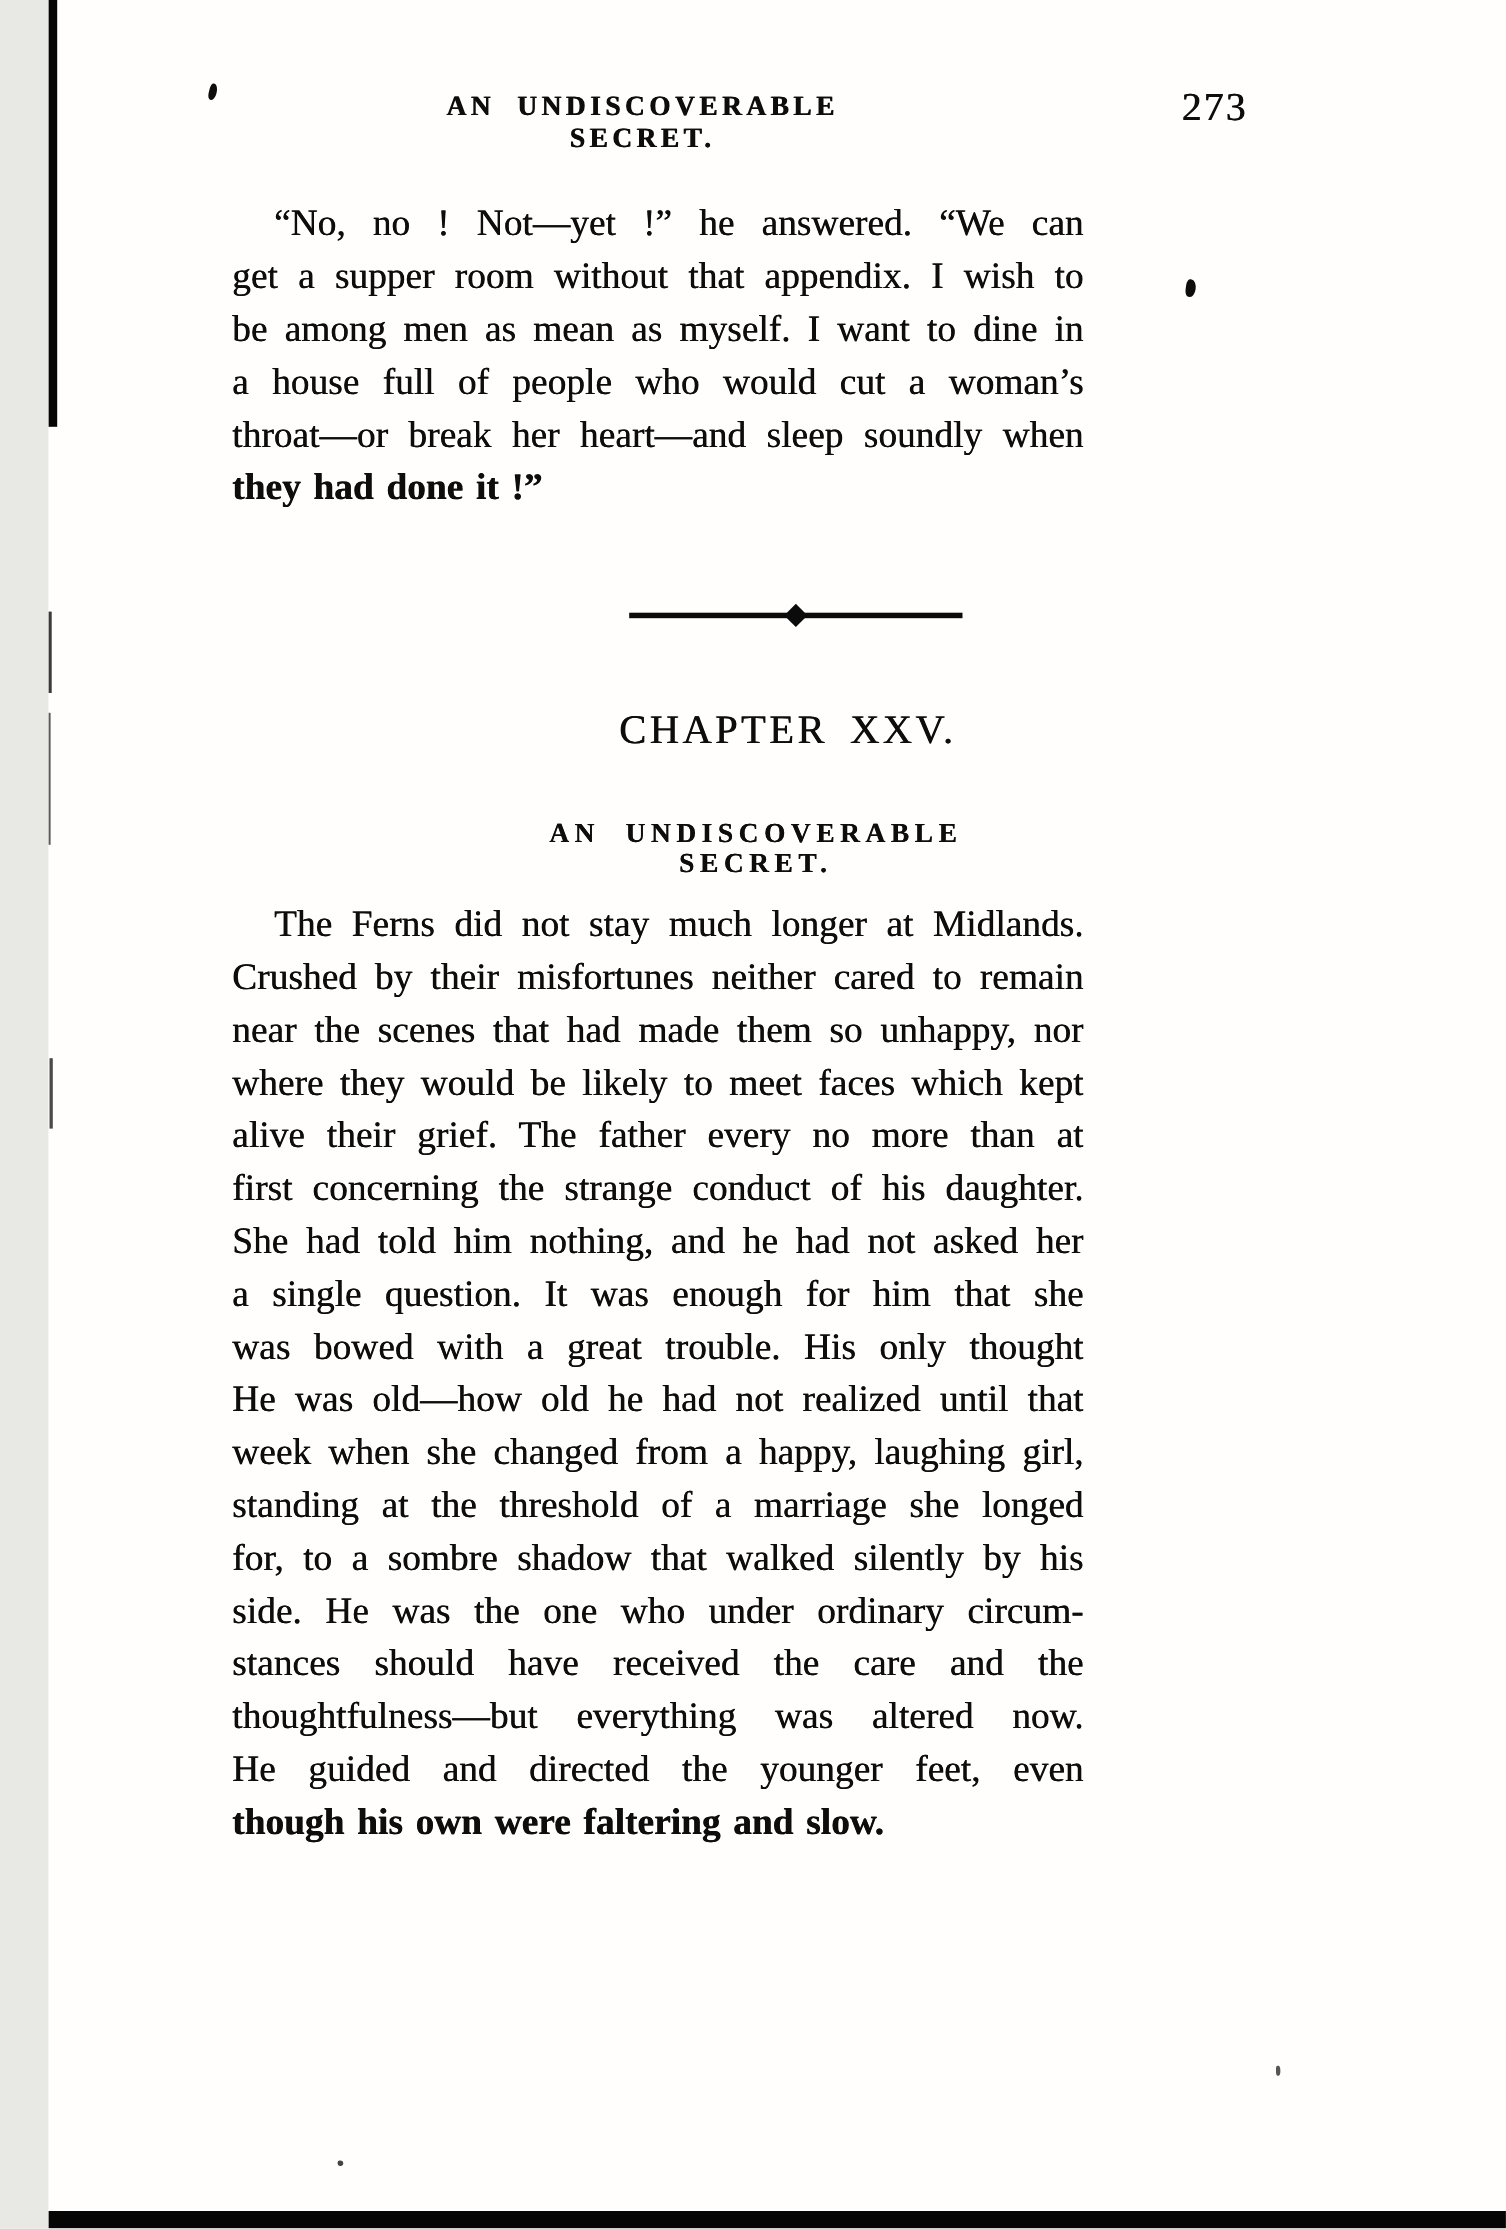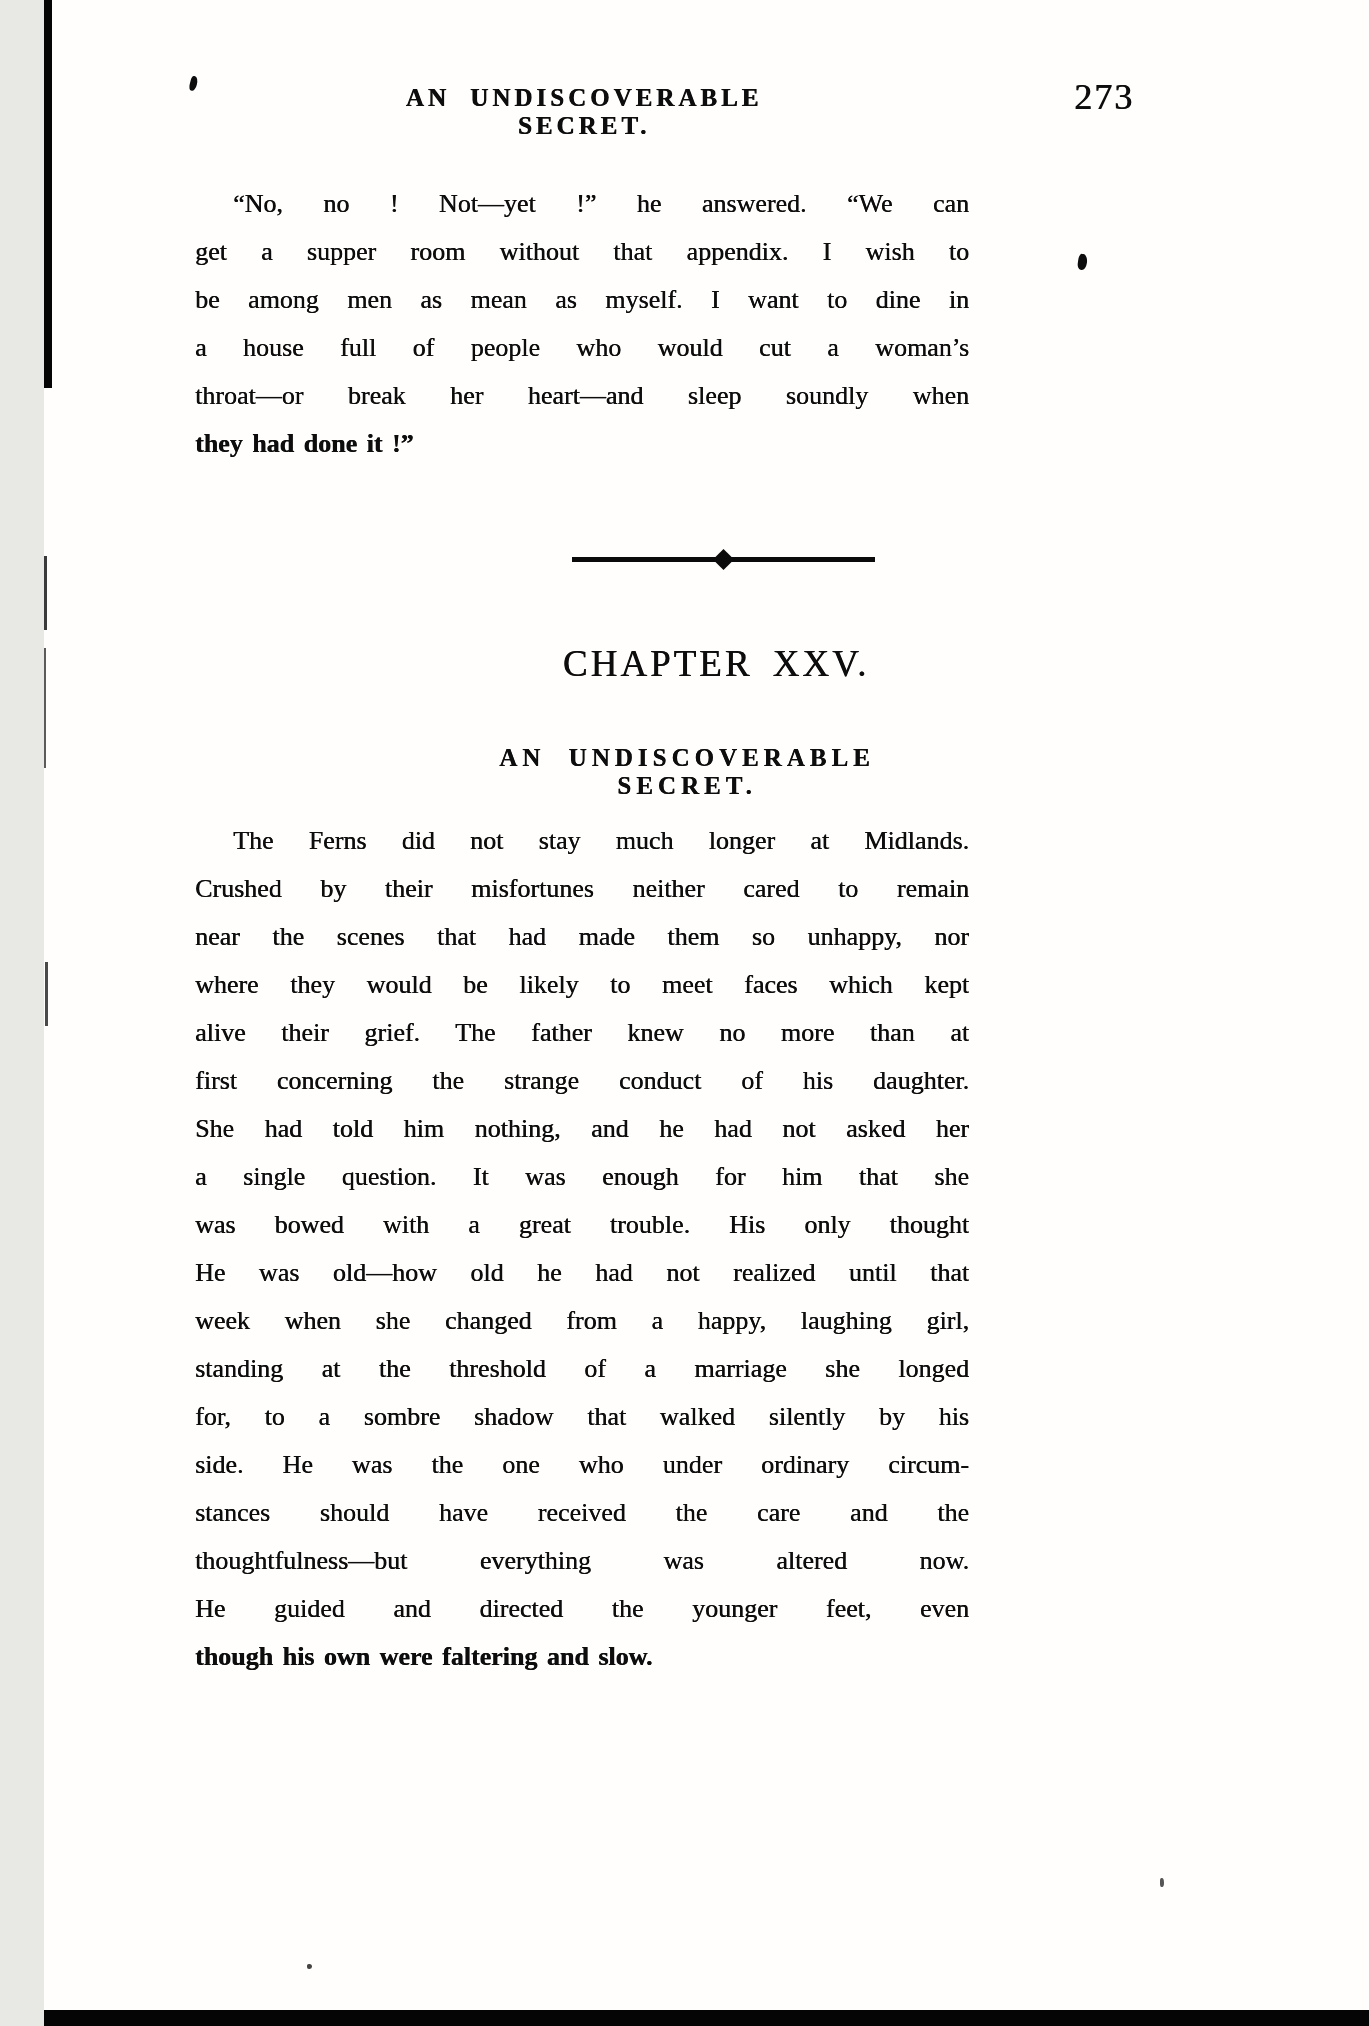--- a/index.html
+++ b/index.html
@@ -30,21 +30,21 @@
     letter-spacing:4px;word-spacing:10px;
     transform:scaleY(1.02);
     text-shadow:0.6px 0 0 currentColor;
   }
   .page-number{
     position:absolute;left:1030px;top:76px;
     font-weight:normal;font-size:36px;letter-spacing:2px;
     text-shadow:0.8px 0 0 currentColor;
   }
   
-  .para{position:absolute;left:151px;width:774px;font-size:26px;}
+  .para{position:absolute;left:167px;width:774px;font-size:34px;}
   .para-1{top:180px;}
   .para-2{top:817px;}
   .line{
     height:48px;line-height:48px;overflow:hidden;
     text-align:justify;word-spacing:3px;
     text-shadow:0.4px 0 0 currentColor;
   }
   .line::after{content:"";display:inline-block;width:100%;height:0;}
   .line.first{text-indent:38px;}
   .line.last{text-align:left;font-weight:bold;}
@@ -105,21 +105,21 @@
   </div>
 
   <div class="chapter-title">CHAPTER XXV.</div>
   <div class="chapter-subtitle">AN UNDISCOVERABLE SECRET.</div>
 
   <div class="para para-2">
       <div class="line first">The Ferns did not stay much longer at Midlands.</div>
       <div class="line">Crushed by their misfortunes neither cared to remain</div>
       <div class="line">near the scenes that had made them so unhappy, nor</div>
       <div class="line">where they would be likely to meet faces which kept</div>
-      <div class="line">alive their grief.  The father knew no more than at</div>
+      <div class="line">alive their grief.  The father every no more than at</div>
       <div class="line">first concerning the strange conduct of his daughter.</div>
       <div class="line">She had told him nothing, and he had not asked her</div>
       <div class="line">a single question.  It was enough for him that she</div>
       <div class="line">was bowed with a great trouble.  His only thought</div>
       <div class="line">He was old—how old he had not realized until that</div>
       <div class="line">week when she changed from a happy, laughing girl,</div>
       <div class="line">standing at the threshold of a marriage she longed</div>
       <div class="line">for, to a sombre shadow that walked silently by his</div>
       <div class="line">side.  He was the one who under ordinary circum-</div>
       <div class="line">stances should have received the care and the</div>

